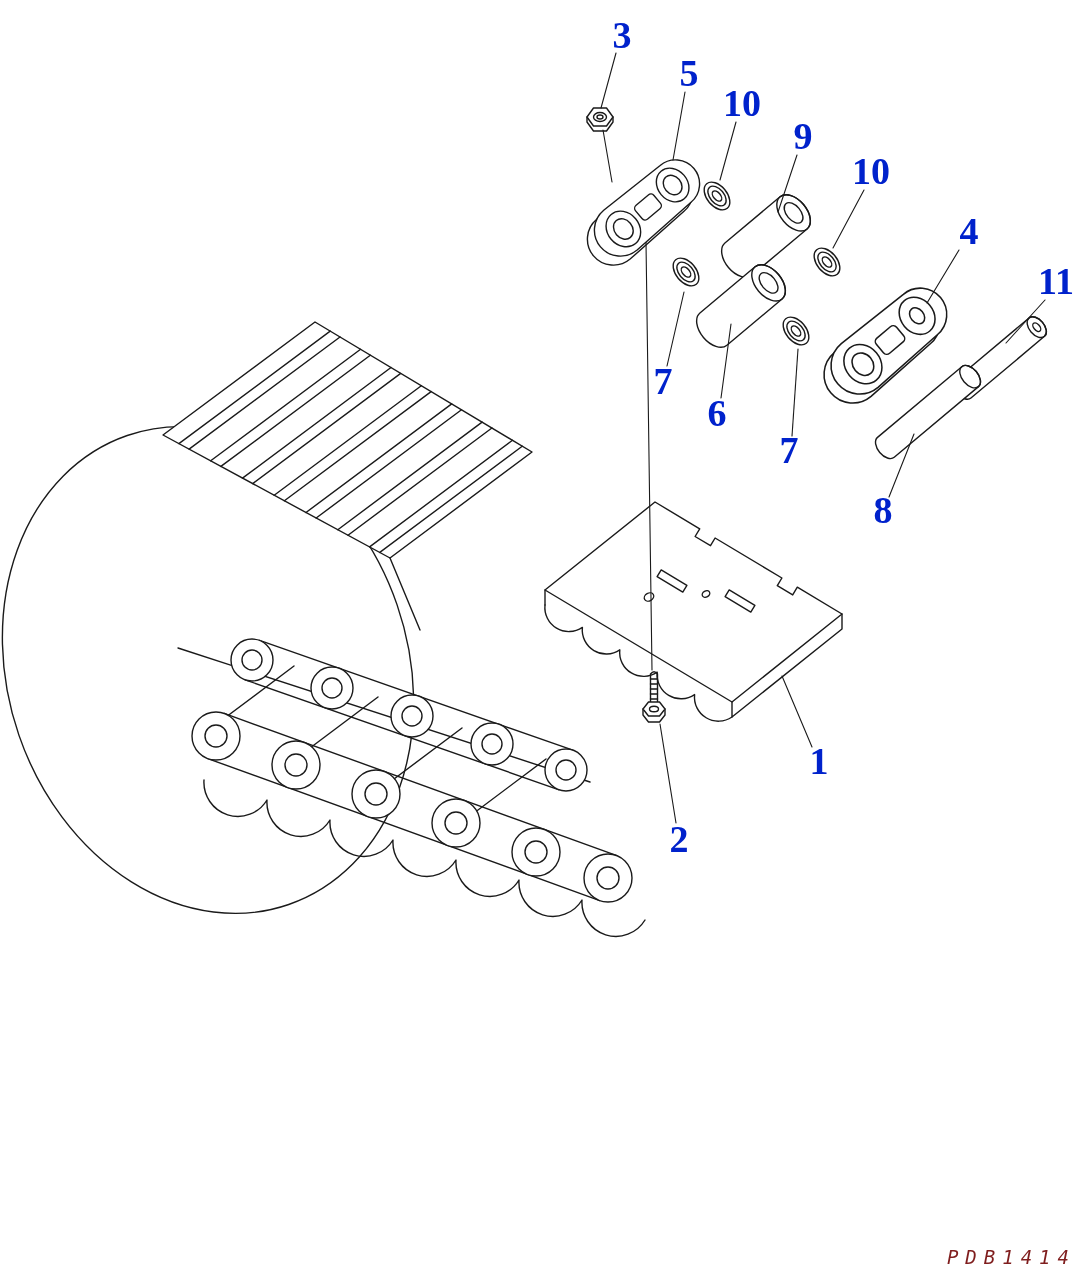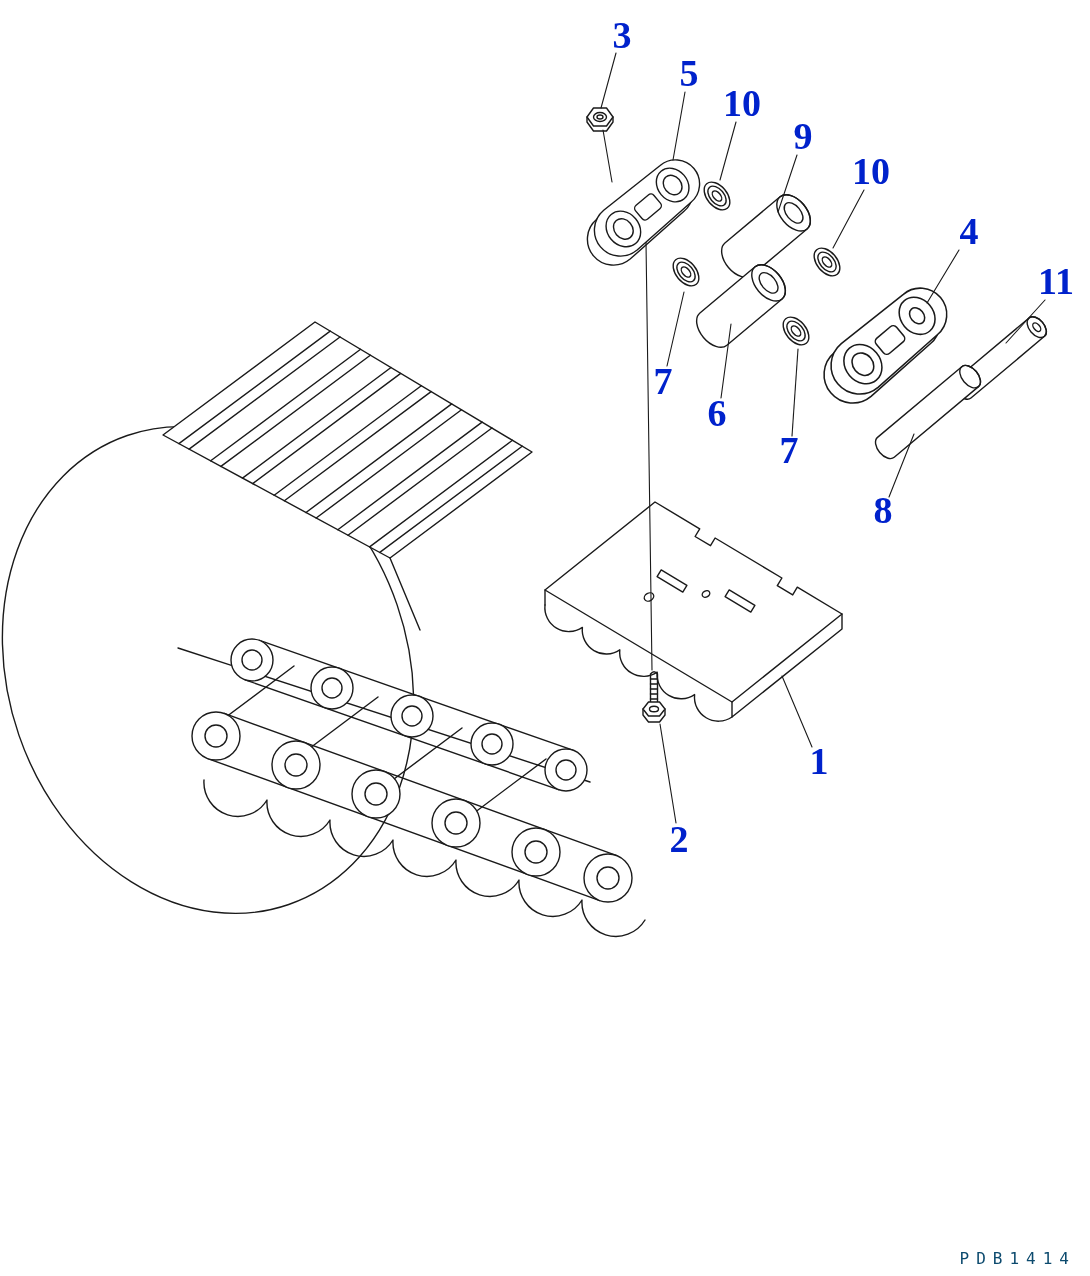--- a/index.html
+++ b/index.html
@@ -25,24 +25,25 @@
     fill:var(--callout-color);
     stroke:none;
     text-anchor:middle;
   }
   .leader{stroke-width:1.1;}
   .code{
     position:absolute;
     right:14px;
     bottom:8px;
     font-family:"DejaVu Sans Mono",monospace;
-    font-size:16px;
+    font-size:19px;
     letter-spacing:7px;
-    color:#0c4a6e;
+    color:#7f1d1d;
     white-space:nowrap;
+    font-style:italic;
   }
 </style>
 </head>
 <body>
 
 <div class="canvas">
 <svg width="1090" height="1276" viewBox="0 0 1090 1276">
   <g class="art">
 
     <g>

